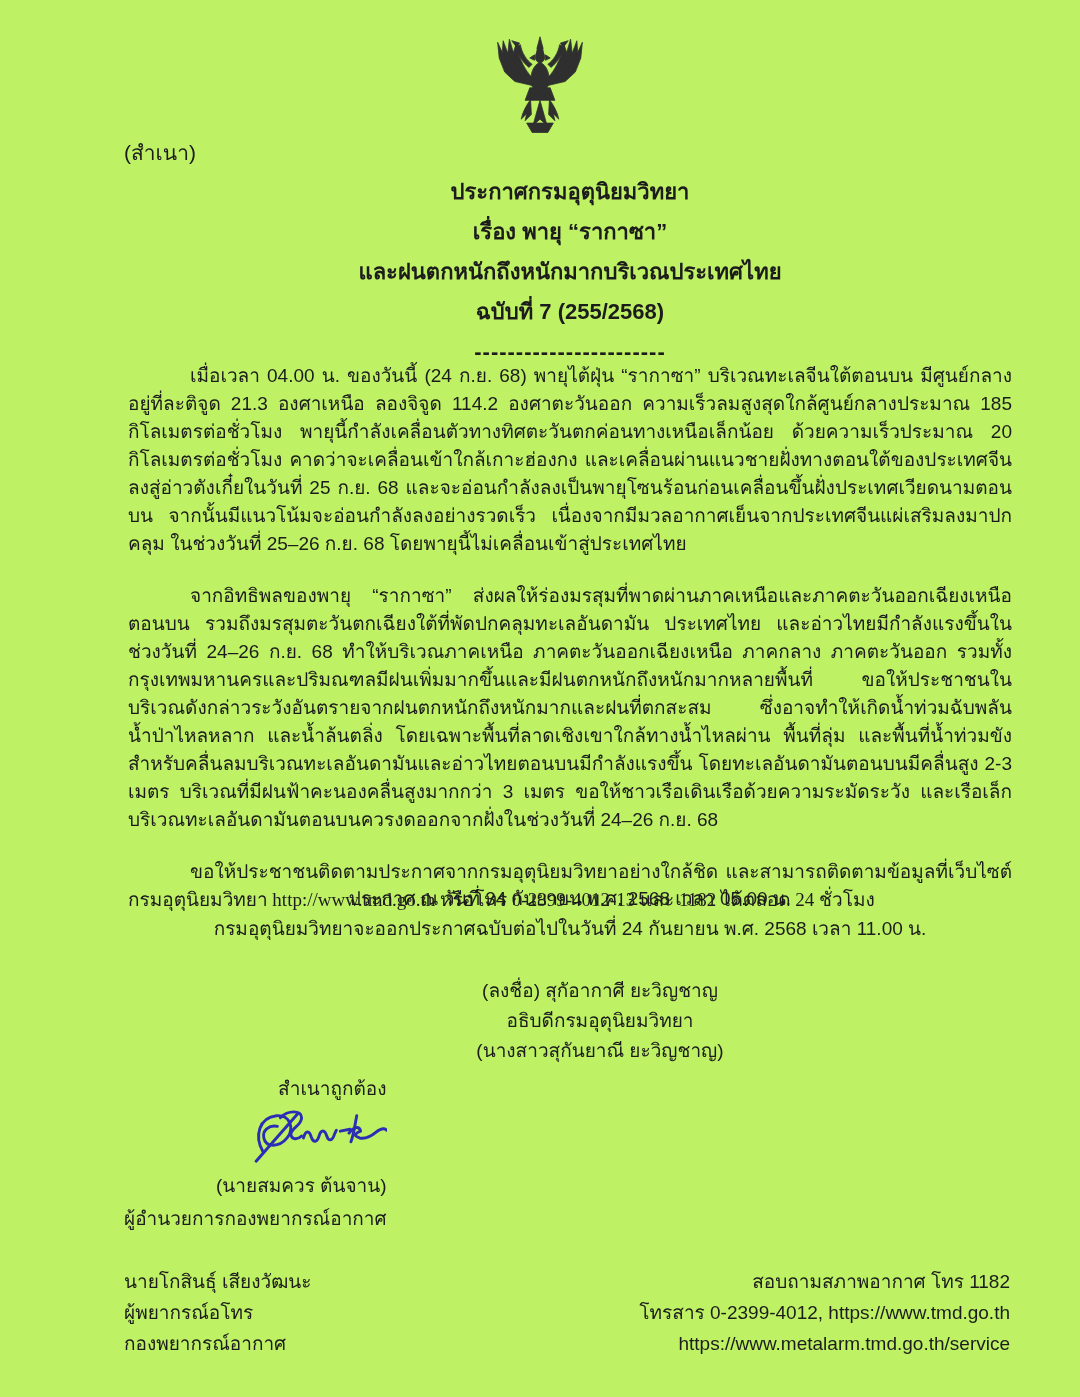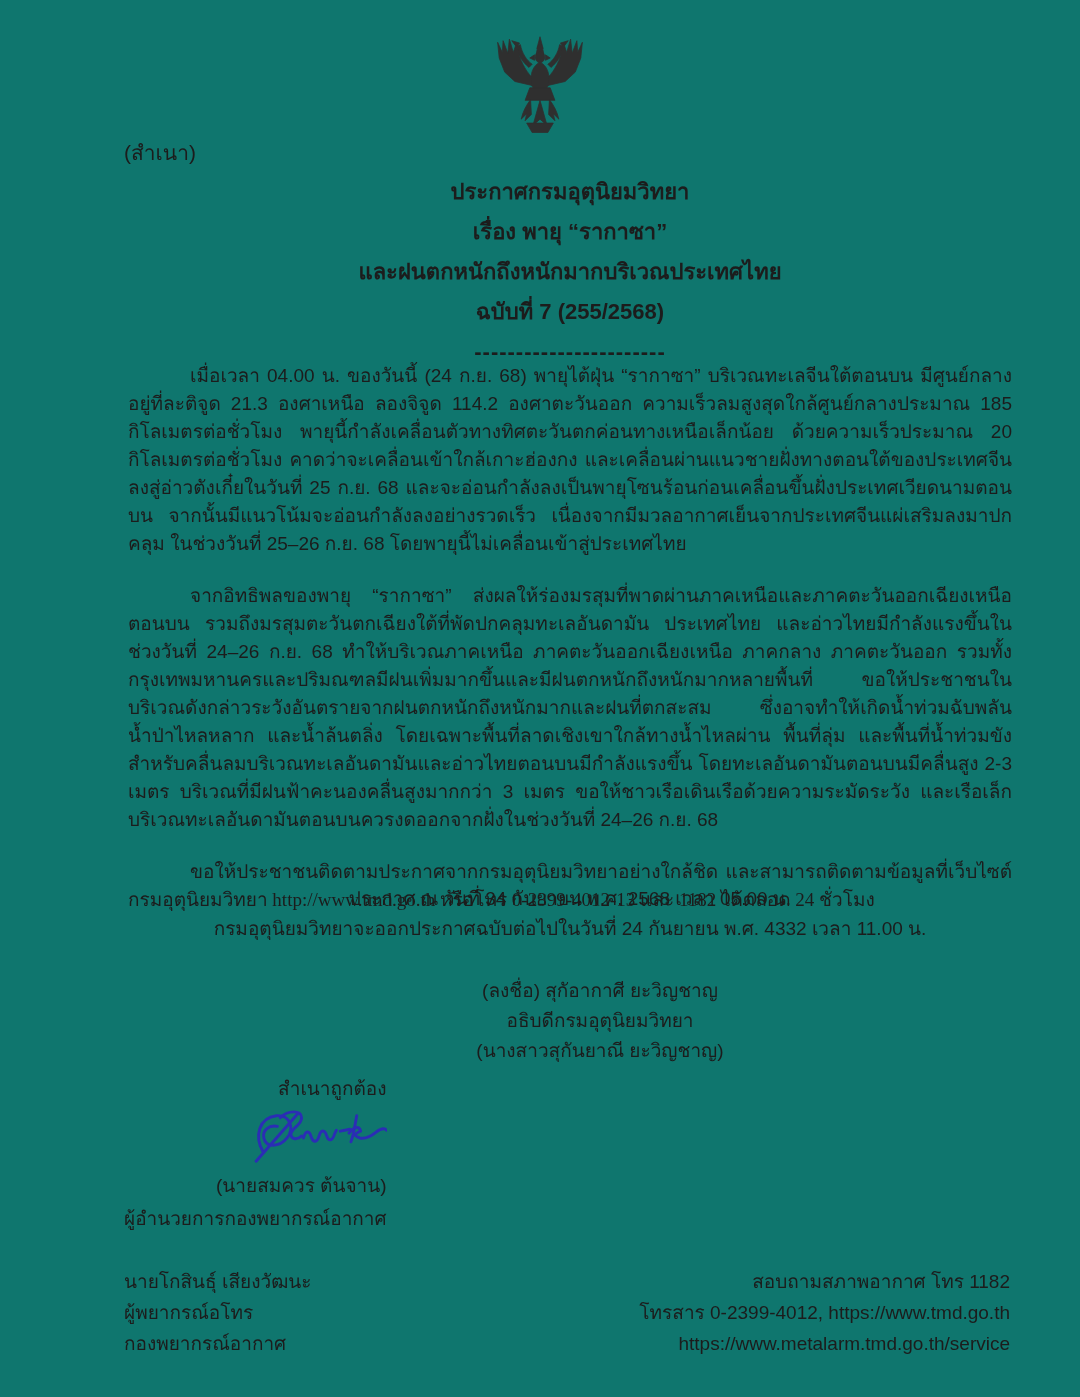--- a/index.html
+++ b/index.html
@@ -2,21 +2,21 @@
 <html><head>
 <meta charset="utf-8">
 <style>
   * { margin: 0; padding: 0; box-sizing: border-box; }
   html, body { background: #ffffff; }
   .page {
     position: relative;
     width: 1080px;
     height: 1397px;
     margin: 0 auto;
-    background: #0f766e;
+    background: #bef264;
     font-family: "Liberation Sans", sans-serif;
     color: #1c1c1c;
     overflow: hidden;
   }
   .copy-label {
     position: absolute;
     top: 136px; left: 124px;
     font-size: 21px;
   }
   .emblem {
@@ -131,21 +131,21 @@
   </div>
 
   <div class="body-text">
     <p class="para">เมื่อเวลา 04.00 น. ของวันนี้ (24 ก.ย. 68) พายุไต้ฝุ่น “รากาซา” บริเวณทะเลจีนใต้ตอนบน มีศูนย์กลางอยู่ที่ละติจูด 21.3 องศาเหนือ ลองจิจูด 114.2 องศาตะวันออก ความเร็วลมสูงสุดใกล้ศูนย์กลางประมาณ 185 กิโลเมตรต่อชั่วโมง พายุนี้กำลังเคลื่อนตัวทางทิศตะวันตกค่อนทางเหนือเล็กน้อย ด้วยความเร็วประมาณ 20 กิโลเมตรต่อชั่วโมง คาดว่าจะเคลื่อนเข้าใกล้เกาะฮ่องกง และเคลื่อนผ่านแนวชายฝั่งทางตอนใต้ของประเทศจีน ลงสู่อ่าวตังเกี๋ยในวันที่ 25 ก.ย. 68 และจะอ่อนกำลังลงเป็นพายุโซนร้อนก่อนเคลื่อนขึ้นฝั่งประเทศเวียดนามตอนบน จากนั้นมีแนวโน้มจะอ่อนกำลังลงอย่างรวดเร็ว เนื่องจากมีมวลอากาศเย็นจากประเทศจีนแผ่เสริมลงมาปกคลุม ในช่วงวันที่ 25–26 ก.ย. 68 โดยพายุนี้ไม่เคลื่อนเข้าสู่ประเทศไทย</p>
     <p class="para">จากอิทธิพลของพายุ “รากาซา” ส่งผลให้ร่องมรสุมที่พาดผ่านภาคเหนือและภาคตะวันออกเฉียงเหนือตอนบน รวมถึงมรสุมตะวันตกเฉียงใต้ที่พัดปกคลุมทะเลอันดามัน ประเทศไทย และอ่าวไทยมีกำลังแรงขึ้นในช่วงวันที่ 24–26 ก.ย. 68 ทำให้บริเวณภาคเหนือ ภาคตะวันออกเฉียงเหนือ ภาคกลาง ภาคตะวันออก รวมทั้งกรุงเทพมหานครและปริมณฑลมีฝนเพิ่มมากขึ้นและมีฝนตกหนักถึงหนักมากหลายพื้นที่ ขอให้ประชาชนในบริเวณดังกล่าวระวังอันตรายจากฝนตกหนักถึงหนักมากและฝนที่ตกสะสม ซึ่งอาจทำให้เกิดน้ำท่วมฉับพลัน น้ำป่าไหลหลาก และน้ำล้นตลิ่ง โดยเฉพาะพื้นที่ลาดเชิงเขาใกล้ทางน้ำไหลผ่าน พื้นที่ลุ่ม และพื้นที่น้ำท่วมขัง สำหรับคลื่นลมบริเวณทะเลอันดามันและอ่าวไทยตอนบนมีกำลังแรงขึ้น โดยทะเลอันดามันตอนบนมีคลื่นสูง 2-3 เมตร บริเวณที่มีฝนฟ้าคะนองคลื่นสูงมากกว่า 3 เมตร ขอให้ชาวเรือเดินเรือด้วยความระมัดระวัง และเรือเล็กบริเวณทะเลอันดามันตอนบนควรงดออกจากฝั่งในช่วงวันที่ 24–26 ก.ย. 68</p>
     <p class="para para-last">ขอให้ประชาชนติดตามประกาศจากกรมอุตุนิยมวิทยาอย่างใกล้ชิด และสามารถติดตามข้อมูลที่เว็บไซต์ กรมอุตุนิยมวิทยา http://www.tmd.go.th หรือโทร 0-2399-4012-13 และ 1182 ได้ตลอด 24 ชั่วโมง</p>
   </div>
 
   <div class="issued">
     <div>ประกาศ ณ วันที่ 34 กันยายน พ.ศ. 2568 เวลา 05.00 น.</div>
-    <div>กรมอุตุนิยมวิทยาจะออกประกาศฉบับต่อไปในวันที่ 24 กันยายน พ.ศ. 4332 เวลา 11.00 น.</div>
+    <div>กรมอุตุนิยมวิทยาจะออกประกาศฉบับต่อไปในวันที่ 24 กันยายน พ.ศ. 2568 เวลา 11.00 น.</div>
   </div>
 
   <div class="signer">
     <div>(ลงชื่อ) สุกัอากาศี ยะวิญชาญ</div>
     <div>อธิบดีกรมอุตุนิยมวิทยา</div>
     <div>(นางสาวสุกันยาณี ยะวิญชาญ)</div>
   </div>
 
   <div class="certify">
     <div class="line">สำเนาถูกต้อง</div>

